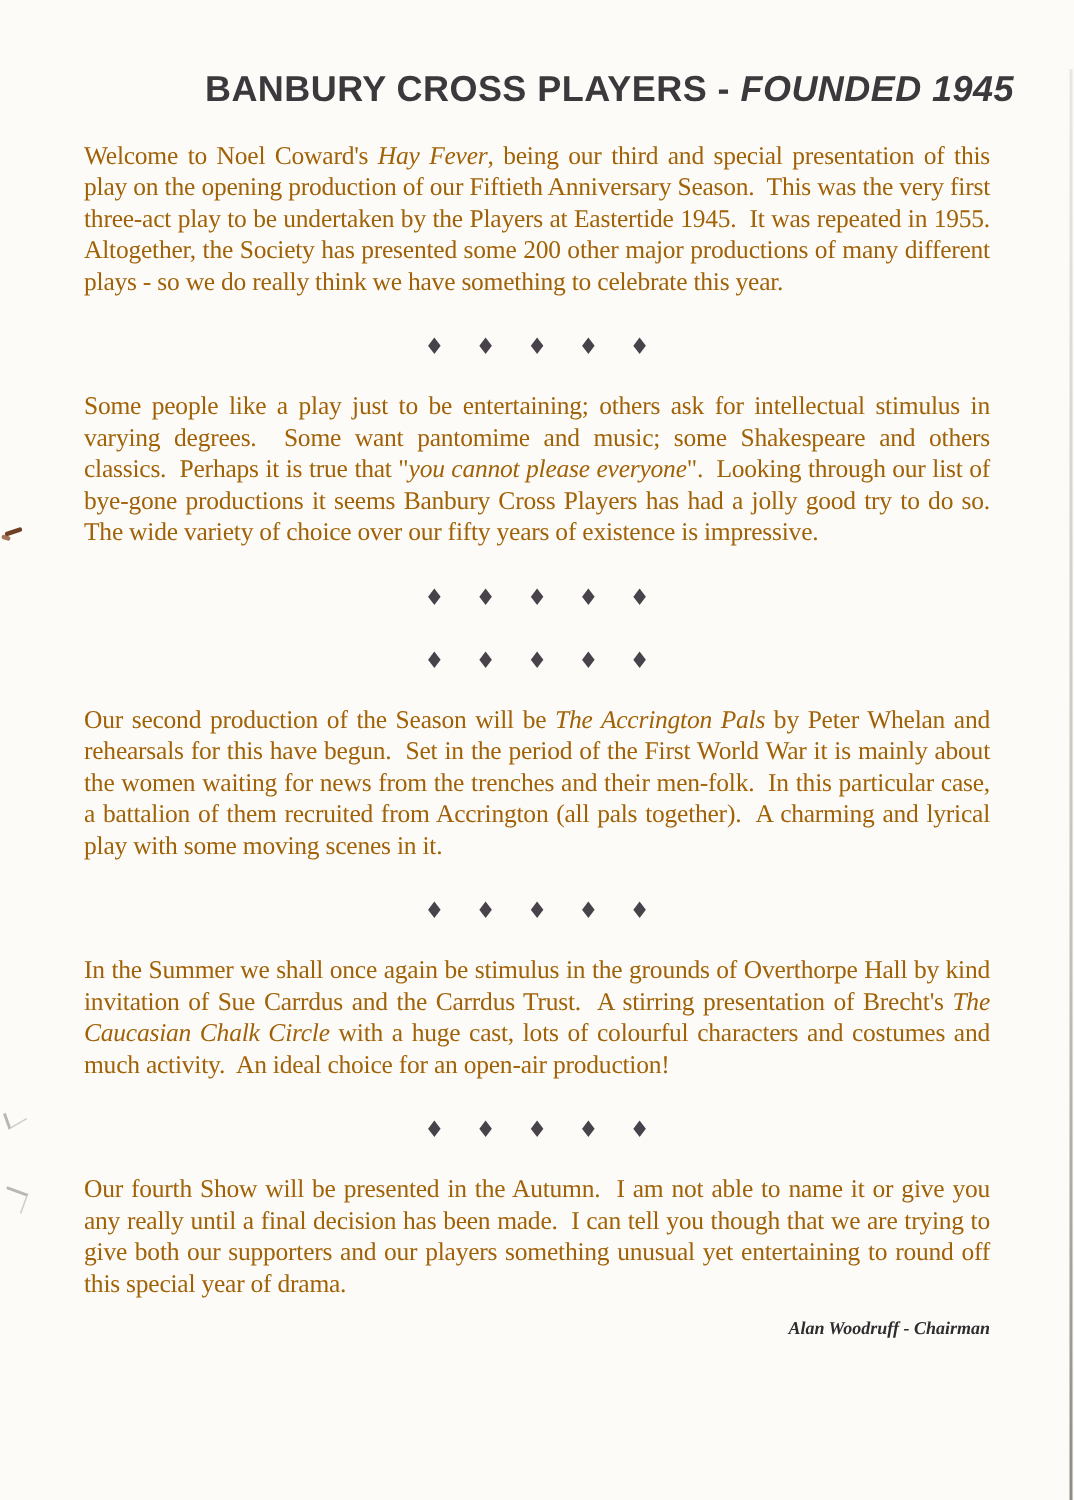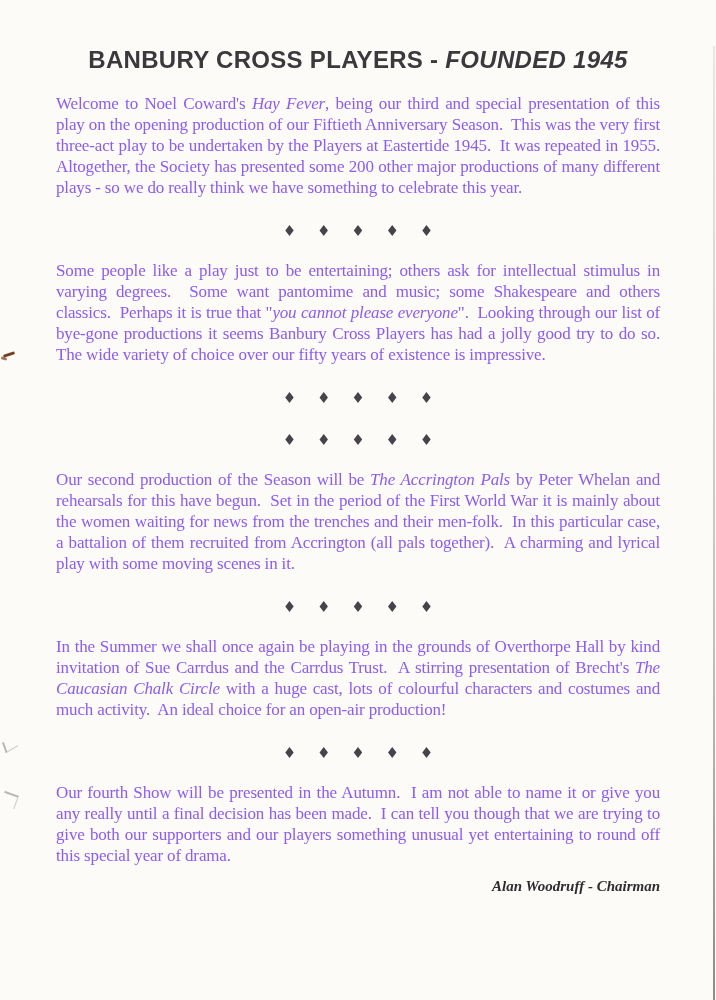--- a/index.html
+++ b/index.html
@@ -11,54 +11,54 @@
     overflow: hidden;
     font-family: "Liberation Serif", serif;
   }
   .page {
     position: relative;
     width: 716px;
     height: 1000px;
   }
   .title {
     margin: 46px 40px 0;
-    text-align: center;
+    text-align: right;
     font-family: "Liberation Sans", sans-serif;
     font-weight: bold;
     font-size: 24px;
     letter-spacing: 0.3px;
     color: #3b393c;
     white-space: nowrap;
   }
   .title .ti { font-style: italic; }
   .para {
     margin: 5px 56px;
     text-align: justify;
     font-size: 17px;
     line-height: 21px;
     letter-spacing: -0.15px;
-    color: #8b5cf6;
+    color: #a16207;
     white-space: pre-wrap;
   }
   .para.first { margin-top: 19px; }
   .para i { font-style: italic; }
   .sep {
     margin: 24px 0 20px;
     height: 18px;
     line-height: 18px;
     text-align: center;
     font-family: "DejaVu Sans", sans-serif;
     font-size: 15px;
     color: #48434a;
     word-spacing: 16px;
   }
   .signature {
     margin: 12px 56px 0;
     text-align: right;
-    font-size: 15px;
+    font-size: 12px;
     font-weight: bold;
     font-style: italic;
     color: #2f2b2e;
   }
   
   .mark { position: absolute; pointer-events: none; }
   .mk1a { left: 3px; top: 307px; width: 12px; height: 3px; background: #6f4023; transform: rotate(-18deg); border-radius: 2px; }
   .mk1b { left: 1px; top: 311px; width: 6px; height: 3px; background: #8a5531; transform: rotate(15deg); border-radius: 2px; opacity: .8; }
   .mk2 { left: 3px; top: 693px; width: 12px; height: 10px;
          border-left: 2px solid rgba(130,128,126,.55);
@@ -91,21 +91,21 @@
 
   <div class="sep">♦ ♦ ♦ ♦ ♦</div>
 
 
   <div class="sep">♦ ♦ ♦ ♦ ♦</div>
 
   <p class="para"><span>Our second production of the Season will be </span><i>The Accrington Pals</i><span> by Peter Whelan and rehearsals for this have begun.  Set in the period of the First World War it is mainly about the women waiting for news from the trenches and their men-folk.  In this particular case, a battalion of them recruited from Accrington (all pals together).  A charming and lyrical play with some moving scenes in it.</span></p>
 
   <div class="sep">♦ ♦ ♦ ♦ ♦</div>
 
-  <p class="para"><span>In the Summer we shall once again be playing in the grounds of Overthorpe Hall by kind invitation of Sue Carrdus and the Carrdus Trust.  A stirring presentation of Brecht's </span><i>The Caucasian Chalk Circle</i><span> with a huge cast, lots of colourful characters and costumes and much activity.  An ideal choice for an open-air production!</span></p>
+  <p class="para"><span>In the Summer we shall once again be stimulus in the grounds of Overthorpe Hall by kind invitation of Sue Carrdus and the Carrdus Trust.  A stirring presentation of Brecht's </span><i>The Caucasian Chalk Circle</i><span> with a huge cast, lots of colourful characters and costumes and much activity.  An ideal choice for an open-air production!</span></p>
 
   <div class="sep">♦ ♦ ♦ ♦ ♦</div>
 
   <p class="para"><span>Our fourth Show will be presented in the Autumn.  I am not able to name it or give you any really until a final decision has been made.  I can tell you though that we are trying to give both our supporters and our players something unusual yet entertaining to round off this special year of drama.</span></p>
 
   <p class="signature">Alan Woodruff - Chairman</p>
 
   <div class="mark mk1a"></div>
   <div class="mark mk1b"></div>
   <div class="mark mk2"></div>

